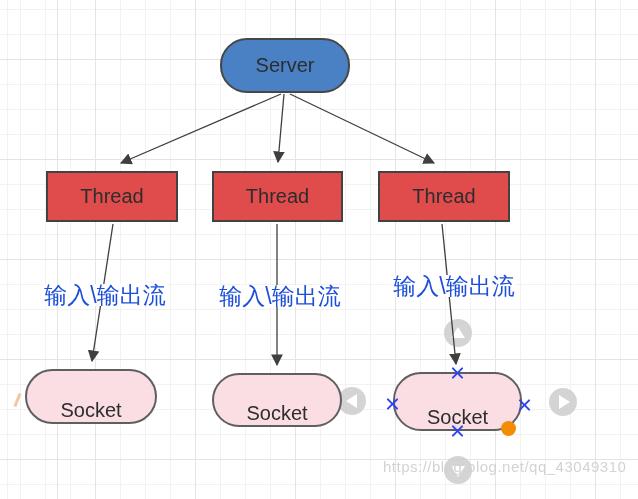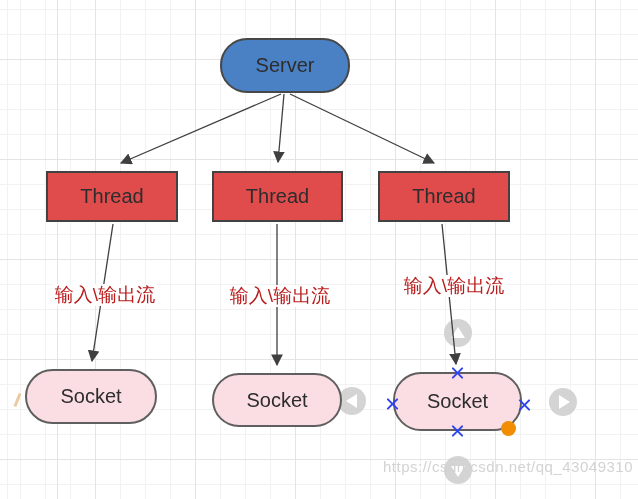--- a/index.html
+++ b/index.html
@@ -13,25 +13,25 @@
       repeating-linear-gradient(to right,#f2f2f2 0,#f2f2f2 1px,transparent 1px,transparent 25px),
       repeating-linear-gradient(to bottom,#f2f2f2 0,#f2f2f2 1px,transparent 1px,transparent 25px);
     background-position:95px 0,0 59px,20px 0,0 9px;
   }
   .node{
     position:absolute;display:flex;align-items:center;justify-content:center;
     font-size:20px;color:#2d2d2d;box-sizing:border-box;z-index:2;
   }
   .server{background:#4a80c4;border:2px solid #474747;border-radius:27px;text-align:center;}
   .thread{background:#e04b4c;border:2px solid #424242;border-radius:0;}
-  .socket{background:#fbdee3;border:2px solid #5f5f5f;border-radius:28px;}
+  .socket{background:#fbdee3;border:2px solid #5f5f5f;border-radius:28px;align-items:flex-end;}
   .edges{position:absolute;left:0;top:0;z-index:3;}
   .edge-label{
     position:absolute;transform:translateX(-50%);z-index:4;
-    background:#ffffff;color:#b91c1c;font-size:19px;line-height:22px;
+    background:#ffffff;color:#1d4ed8;font-size:23px;line-height:22px;
     padding:0 2px;white-space:nowrap;
   }
   .nav-btn{
     position:absolute;width:28px;height:28px;border-radius:50%;
     background:rgba(205,205,205,0.85);z-index:1;
     display:flex;align-items:center;justify-content:center;
   }
   .tri{width:0;height:0;}
   .tri-up{border-left:7px solid transparent;border-right:7px solid transparent;border-bottom:11px solid #ffffff;margin-top:-2px;}
   .tri-down{border-left:7px solid transparent;border-right:7px solid transparent;border-top:11px solid #ffffff;margin-bottom:-2px;}
@@ -116,16 +116,16 @@
   <div class="nav-btn" style="left:444px;top:456px;">
     <span class="tri tri-down"></span>
   </div>
 
   <div class="xhandle" style="left:450px;top:365px;"></div>
   <div class="xhandle" style="left:450px;top:423px;"></div>
   <div class="xhandle" style="left:385px;top:396px;"></div>
   <div class="xhandle" style="left:517px;top:397px;"></div>
   <div class="endpoint-dot" style="left:501px;top:421px;"></div>
 
-  <div class="watermark" style="left:383px;top:458px;">https://csdn.csdn.net/qq_43049310</div>
+  <div class="watermark" style="left:383px;top:458px;">https://blog.blog.net/qq_43049310</div>
   <div class="wm-fragment" style="left:16px;top:393px;"></div>
 
 </div>
 
 </body></html>

